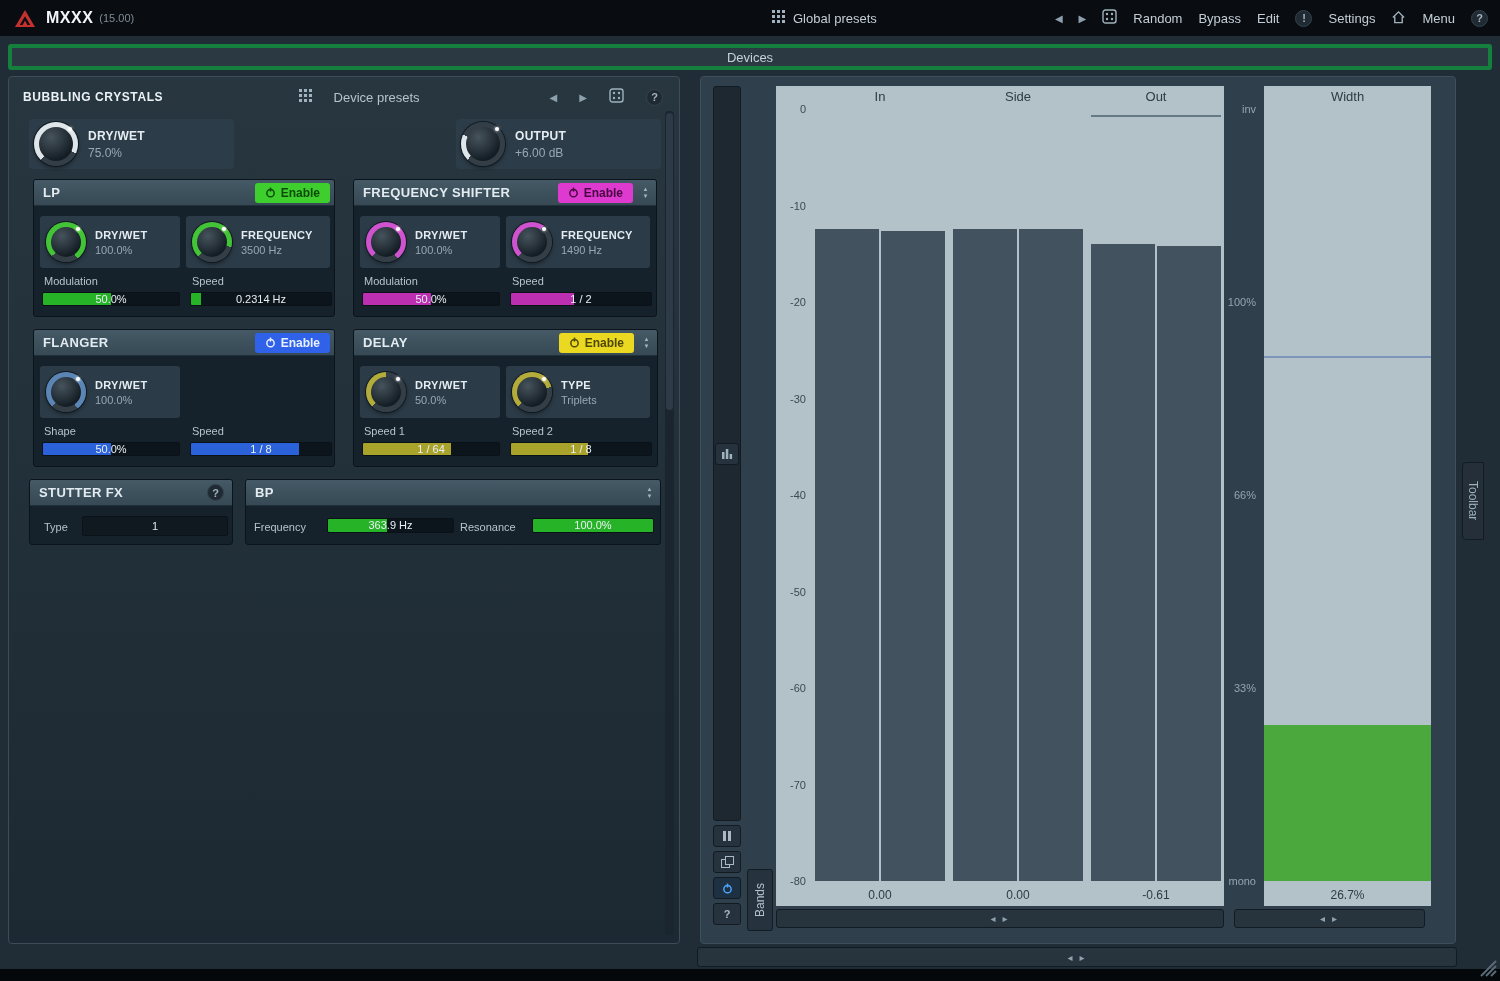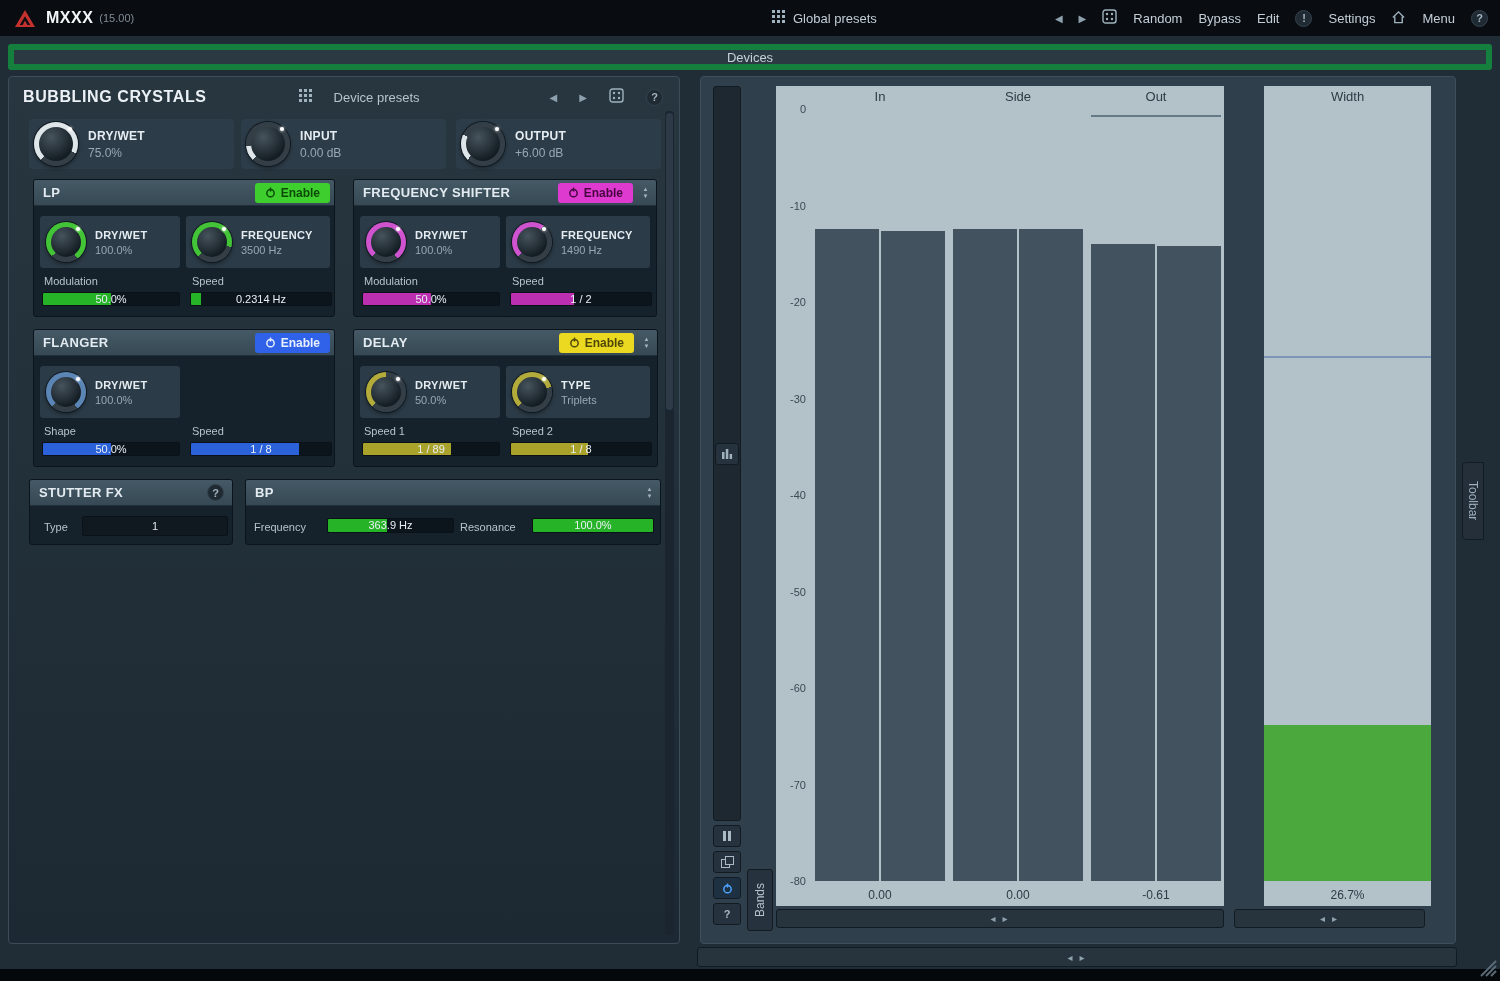--- a/index.html
+++ b/index.html
@@ -17,28 +17,28 @@
                font-size:13px; color:#c3ced7; }
   .tb-right { position:absolute; right:12px; display:flex; align-items:center; gap:16px;
               font-size:13px; color:#c3ced7; }
   .nav-arrow { font-size:10px; color:#8da0ad; }
   .circle-icon { width:17px; height:17px; border-radius:50%; background:#1f2a33; border:1px solid #344350;
                  color:#a3b4c0; font-size:11px; font-weight:bold; display:flex; align-items:center;
                  justify-content:center; flex:none; }
 
   
   .devices-bar { position:absolute; left:8px; top:44px; width:1484px; height:26px; background:#2b3943;
-                 border:6px solid #15803d; border-radius:3px; display:flex; align-items:center;
+                 border:4px solid #15803d; border-radius:3px; display:flex; align-items:center;
                  justify-content:center; font-size:13px; color:#c6d1da; }
 
   
   .device-panel { position:absolute; left:8px; top:76px; width:672px; height:868px;
                   background:linear-gradient(#27363f,#1c2932); border:1px solid #3c4d59; border-radius:4px; }
   .lp-header { position:absolute; top:6px; left:14px; right:16px; height:28px; display:flex; align-items:center; }
-  .lp-title { font-size:16px; font-weight:bold; letter-spacing:.6px; color:#ebf1f5; }
+  .lp-title { font-size:12px; font-weight:bold; letter-spacing:.6px; color:#ebf1f5; }
   .lp-header .cluster { margin-left:auto; display:flex; align-items:center; gap:22px; }
   .lp-presets-label { font-size:13px; color:#b5c3cd; }
   .cluster .spacer { width:86px; }
   .lp-vscroll { position:absolute; right:5px; top:34px; bottom:8px; width:9px; background:#1a2530;
                 border-radius:4px; }
   .lp-vscroll i { position:absolute; left:1px; right:1px; top:2px; height:36%; background:#2d3b48; border-radius:4px; }
 
   .mpanel { position:absolute; top:42px; height:50px; background:#2c3c48; border-radius:4px;
             display:flex; align-items:center; gap:10px; padding:0 10px 0 5px; }
   .kg-label { font-size:11px; font-weight:bold; color:#e6edf2; letter-spacing:.3px; }
@@ -249,27 +249,20 @@
       </span>
     </div>
 
     <div class="mpanel master" style="left:20px;width:205px;">
       <div class="knob mknob" style="--arc:250deg"></div>
       <div>
         <div class="kg-label">DRY/WET</div>
         <div class="kg-value">75.0%</div>
       </div>
     </div>
-    <div class="mpanel master" style="left:232px;width:205px;">
-      <div class="knob mknob" style="--arc:40deg"></div>
-      <div>
-        <div class="kg-label">INPUT</div>
-        <div class="kg-value">0.00 dB</div>
-      </div>
-    </div>
     <div class="mpanel master" style="left:447px;width:205px;">
       <div class="knob mknob" style="--arc:70deg"></div>
       <div>
         <div class="kg-label">OUTPUT</div>
         <div class="kg-value">+6.00 dB</div>
       </div>
     </div>
 
     <div class="module c-green" style="left:24px;top:102px;">
       <div class="mod-header">
@@ -405,21 +398,21 @@
         <div class="knob" style="--arc:210deg"></div>
         <div>
           <div class="kg-label">TYPE</div>
           <div class="kg-value">Triplets</div>
         </div>
       </div>
       <span class="sl-label l1">Speed 1</span>
       <span class="sl-label l2">Speed 2</span>
       <div class="sl-track st1">
         <div class="sl-fill" style="width: 65%;"></div>
-        <span class="sl-value">1 / 89</span>
+        <span class="sl-value">1 / 64</span>
       </div>
       <div class="sl-track st2">
         <div class="sl-fill" style="width: 55%;"></div>
         <span class="sl-value">1 / 8</span>
       </div>
     </div>
 
     <div class="smodule" style="left:20px;top:402px;width:204px;">
       <div class="mod-header">
         <span class="mod-title">STUTTER FX</span>
@@ -536,20 +529,27 @@
               <div class="mfill" style="height: 82.5%;"></div>
             </div>
           <div class="mbar">
               <div class="mfill" style="height: 82.3%;"></div>
             </div>
         </div>
         <div class="mg-value">-0.61</div>
       </div>
     </div>
 
+    <div class="width-scale">
+      <span style="top:0%">inv</span>
+      <span style="top:25%">100%</span>
+      <span style="top:50%">66%</span>
+      <span style="top:75%">33%</span>
+      <span style="top:100%">mono</span>
+    </div>
 
     <div class="lpanel" id="lp-width">
       <div class="mg-header">Width</div>
       <div class="wbars">
         <div class="wmarker" style="top: 32%;"></div>
         <div class="wfill" style="height: 20.2%;"></div>
       </div>
       <div class="mg-value">26.7%</div>
     </div>
 

